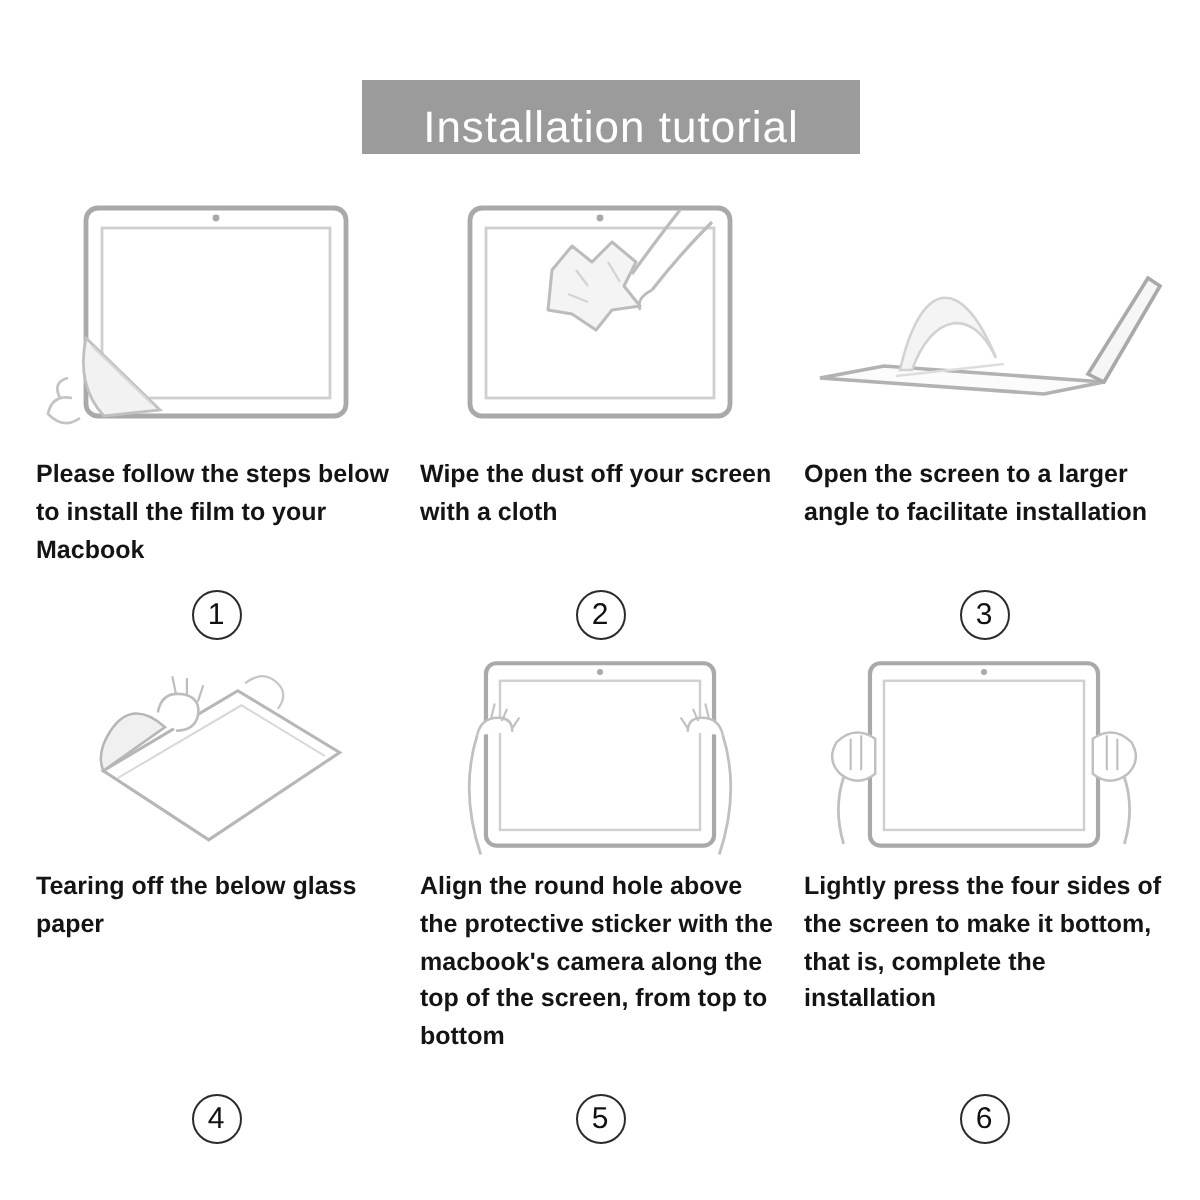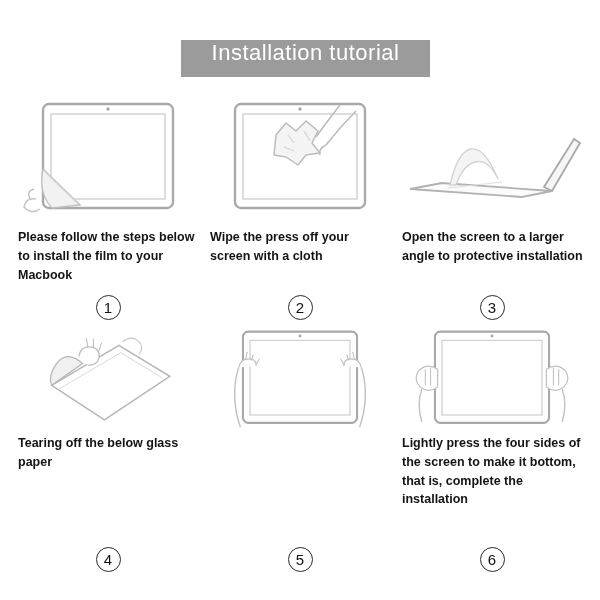--- a/index.html
+++ b/index.html
@@ -1,19 +1,19 @@
 <!DOCTYPE html>
 <html><head>
 <meta charset="utf-8">
 <style>
   html,body{margin:0;padding:0;background:#fff;}
   .page{position:relative;width:600px;height:600px;background:#ffffff;overflow:hidden;
         font-family:"Liberation Sans", sans-serif;color:#141414;}
   .banner{position:absolute;left:181px;top:40px;width:249px;height:37px;background:#9b9b9b;
-          display:flex;align-items:flex-start;justify-content:center;}
+          display:flex;align-items:flex-end;justify-content:center;}
   .banner-title{color:#ffffff;font-size:22px;font-weight:400;letter-spacing:.5px;}
   .grid{position:absolute;top:92px;left:12px;width:576px;display:grid;
         grid-template-columns:1fr 1fr 1fr;grid-template-rows:236px 252px;}
   .cell{display:flex;flex-direction:column;}
   .illus{height:132px;display:flex;align-items:center;justify-content:center;}
   .row2 .illus{height:102px;}
   .caption{font-weight:700;font-size:12.5px;line-height:1.5;color:#141414;padding:4px 4px 0 6px;}
   .numwrap{margin-top:auto;text-align:center;padding-bottom:8px;}
   .num{display:inline-flex;width:25px;height:25px;border:1.5px solid #2b2b2b;border-radius:50%;
        align-items:center;justify-content:center;font-size:15px;color:#111;box-sizing:border-box;}
@@ -53,36 +53,36 @@
         <svg width="172" height="118" viewBox="0 0 172 114">
           <rect x="21" y="3" width="130" height="104" rx="6" fill="#ffffff" stroke="#a9a9a9" stroke-width="2.4"></rect>
           <rect x="29" y="13" width="114" height="85" fill="none" stroke="#cfcfcf" stroke-width="1.4"></rect>
           <circle cx="86" cy="8" r="1.7" fill="#a9a9a9"></circle>
           <path d="M126,4 Q112,22 102,36 M142,10 Q126,26 112,44" fill="none" stroke="#bcbcbc" stroke-width="1.6"></path>
           <path d="M100,36 q-6,6 -2,10 M112,44 q-8,4 -6,10" fill="none" stroke="#bcbcbc" stroke-width="1.4"></path>
           <path d="M62,34 L72,22 L82,30 L92,20 L104,30 L98,42 L106,52 L92,54 L84,64 L72,56 L60,54 Z" fill="#f4f4f4" stroke="#bcbcbc" stroke-width="1.5" stroke-linejoin="round"></path>
           <path d="M74,34 L80,42 M90,30 L96,40 M70,46 L80,50" fill="none" stroke="#d4d4d4" stroke-width="1.2"></path>
         </svg>
       </div>
-      <div class="caption">Wipe the press off your screen with a cloth</div>
+      <div class="caption">Wipe the dust off your screen with a cloth</div>
       <div class="numwrap">
         <span class="num">2</span>
       </div>
     </div>
 
     <div class="cell row1">
       <div class="illus">
         <svg width="180" height="118" viewBox="0 0 180 114">
           <path d="M8,88 L120,96 L150,90 L40,82 Z" fill="#fbfbfb" stroke="#b2b2b2" stroke-width="1.8"></path>
           <path d="M150,90 L178,42 L172,38 L142,86 Z" fill="#f6f6f6" stroke="#a9a9a9" stroke-width="1.8"></path>
           <path d="M48,84 C58,40 78,34 96,78 C84,52 64,56 54,84 Z" fill="#f4f4f4" stroke="#d2d2d2" stroke-width="1.3"></path>
           <path d="M46,87 L100,81" fill="none" stroke="#dddddd" stroke-width="1.2"></path>
         </svg>
       </div>
-      <div class="caption">Open the screen to a larger angle to protective installation</div>
+      <div class="caption">Open the screen to a larger angle to facilitate installation</div>
       <div class="numwrap">
         <span class="num">3</span>
       </div>
     </div>
 
     <div class="cell row2">
       <div class="illus">
         <svg width="160" height="100" viewBox="0 0 160 110">
           <path d="M18,62 L92,18 L148,52 L76,100 Z" fill="#ffffff" stroke="#b6b6b6" stroke-width="1.7"></path>
           <path d="M26,66 L94,26 L140,54" fill="none" stroke="#d8d8d8" stroke-width="1.1"></path>
@@ -105,20 +105,21 @@
           <rect x="29" y="13" width="114" height="85" fill="none" stroke="#cfcfcf" stroke-width="1.4"></rect>
           <circle cx="86" cy="8" r="1.7" fill="#a9a9a9"></circle>
           <path d="M18,112 Q6,76 16,44" fill="none" stroke="#c0c0c0" stroke-width="1.6"></path>
           <path d="M16,44 q2,-10 12,-10 q8,0 8,8" fill="#ffffff" stroke="#c0c0c0" stroke-width="1.4"></path>
           <path d="M24,34 l2,-8 M30,36 l3,-7 M36,40 l4,-6" fill="none" stroke="#c0c0c0" stroke-width="1.2"></path>
           <path d="M154,112 Q166,76 156,44" fill="none" stroke="#c0c0c0" stroke-width="1.6"></path>
           <path d="M156,44 q-2,-10 -12,-10 q-8,0 -8,8" fill="#ffffff" stroke="#c0c0c0" stroke-width="1.4"></path>
           <path d="M148,34 l-2,-8 M142,36 l-3,-7 M136,40 l-4,-6" fill="none" stroke="#c0c0c0" stroke-width="1.2"></path>
         </svg>
       </div>
+      <div class="caption">Align the round hole above the protective sticker with the macbook's camera along the top of the screen, from top to bottom</div>
       <div class="numwrap">
         <span class="num">5</span>
       </div>
     </div>
 
     <div class="cell row2">
       <div class="illus">
         <svg width="172" height="100" viewBox="0 0 172 114">
           <rect x="21" y="3" width="130" height="104" rx="6" fill="#ffffff" stroke="#a9a9a9" stroke-width="2.4"></rect>
           <rect x="29" y="13" width="114" height="85" fill="none" stroke="#cfcfcf" stroke-width="1.4"></rect>

